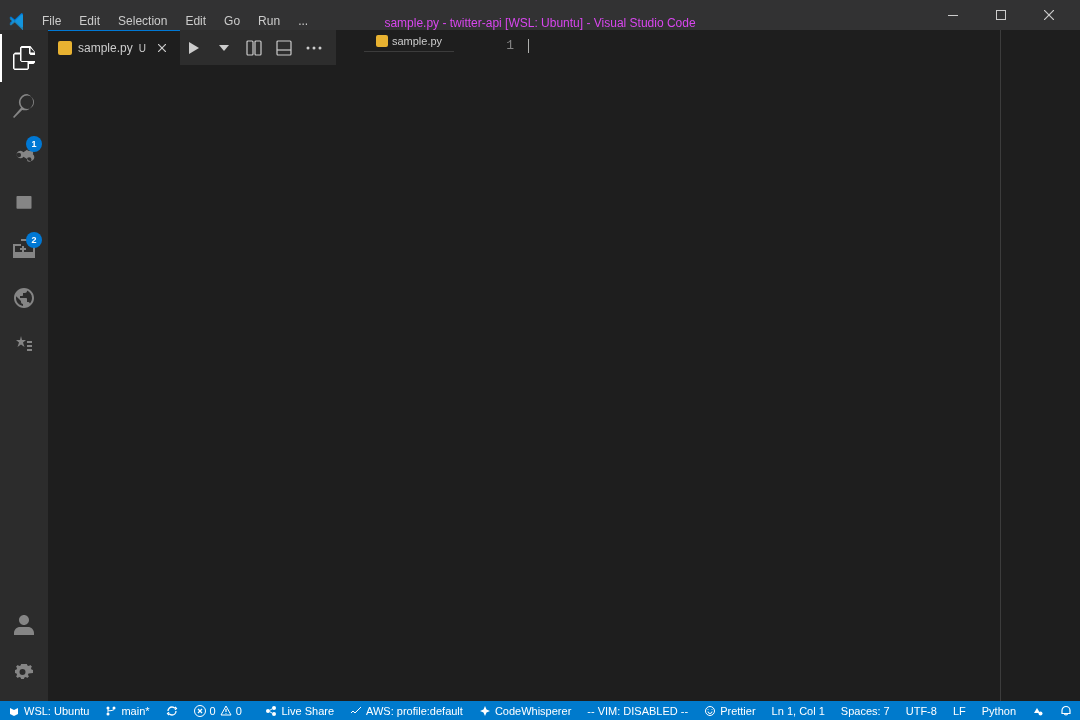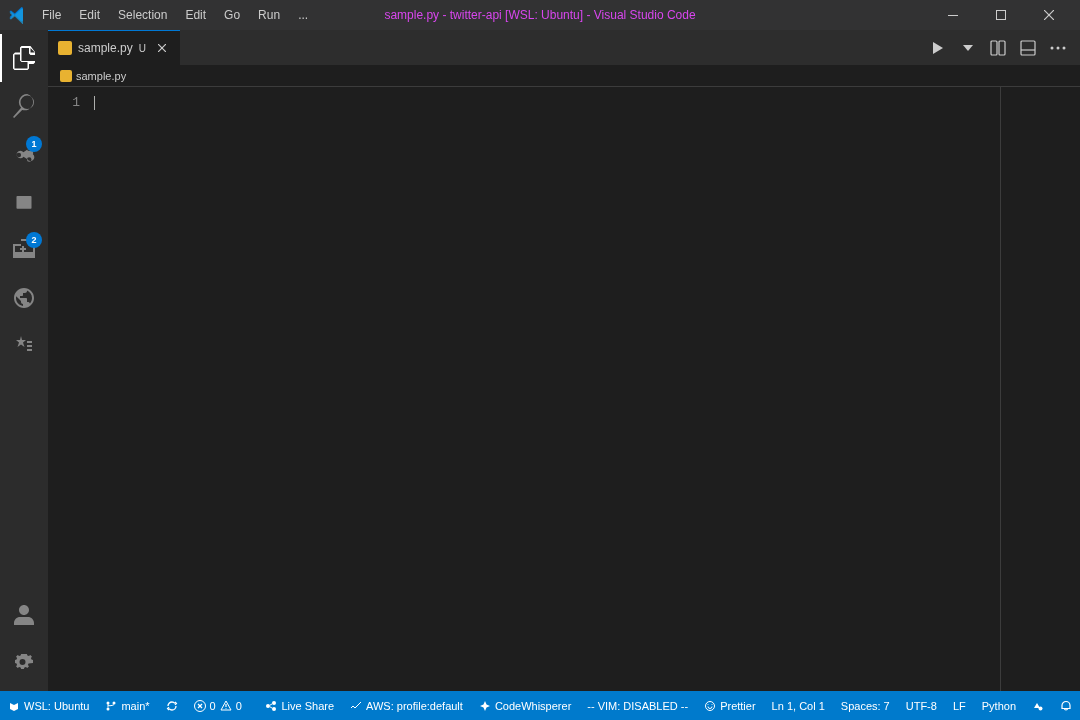--- a/index.html
+++ b/index.html
@@ -13,21 +13,21 @@
       overflow: hidden;
       display: flex;
       flex-direction: column;
     }
 
     
     #title-bar {
       height: 30px;
       background: #323233;
       display: flex;
-      align-items: center;
+      align-items: flex-end;
       justify-content: space-between;
       padding: 0 8px;
       flex-shrink: 0;
     }
     #title-bar-left {
       display: flex;
       align-items: center;
       gap: 8px;
     }
     .vscode-logo {
@@ -119,22 +119,22 @@
       flex-direction: column;
       align-items: center;
       padding-bottom: 4px;
       gap: 0;
     }
 
     
     #editor-area {
       flex: 1;
       display: flex;
-      flex-direction: column;
       overflow: hidden;
+      gap: 28px;
     }
 
     
     #tab-bar {
       height: 35px;
       background: #2d2d2d;
       display: flex;
       align-items: flex-end;
       flex-shrink: 0;
     }
@@ -258,21 +258,21 @@
     
     #minimap {
       width: 80px;
       background: #1e1e1e;
       border-left: 1px solid #3c3c3c;
       flex-shrink: 0;
     }
 
     
     #status-bar {
-      height: 29px;
+      height: 19px;
       background: #007acc;
       display: flex;
       align-items: center;
       font-size: 11px;
       color: #ffffff;
       flex-shrink: 0;
       justify-content: space-between;
     }
     .status-item {
       display: flex;

